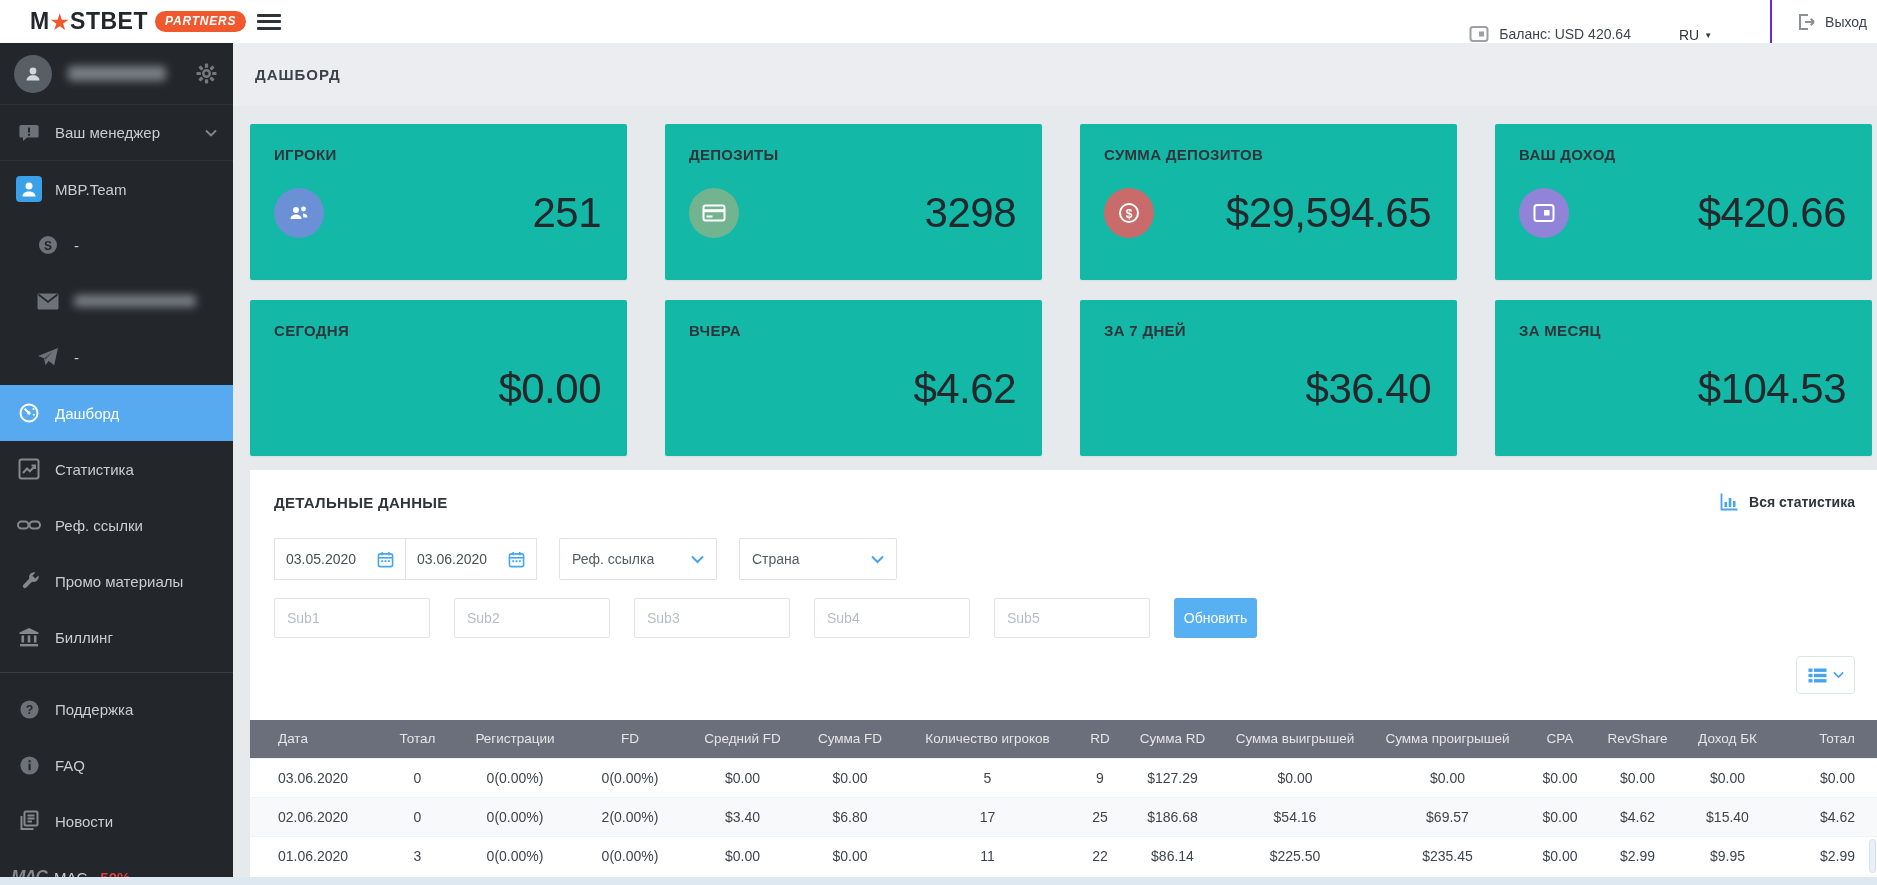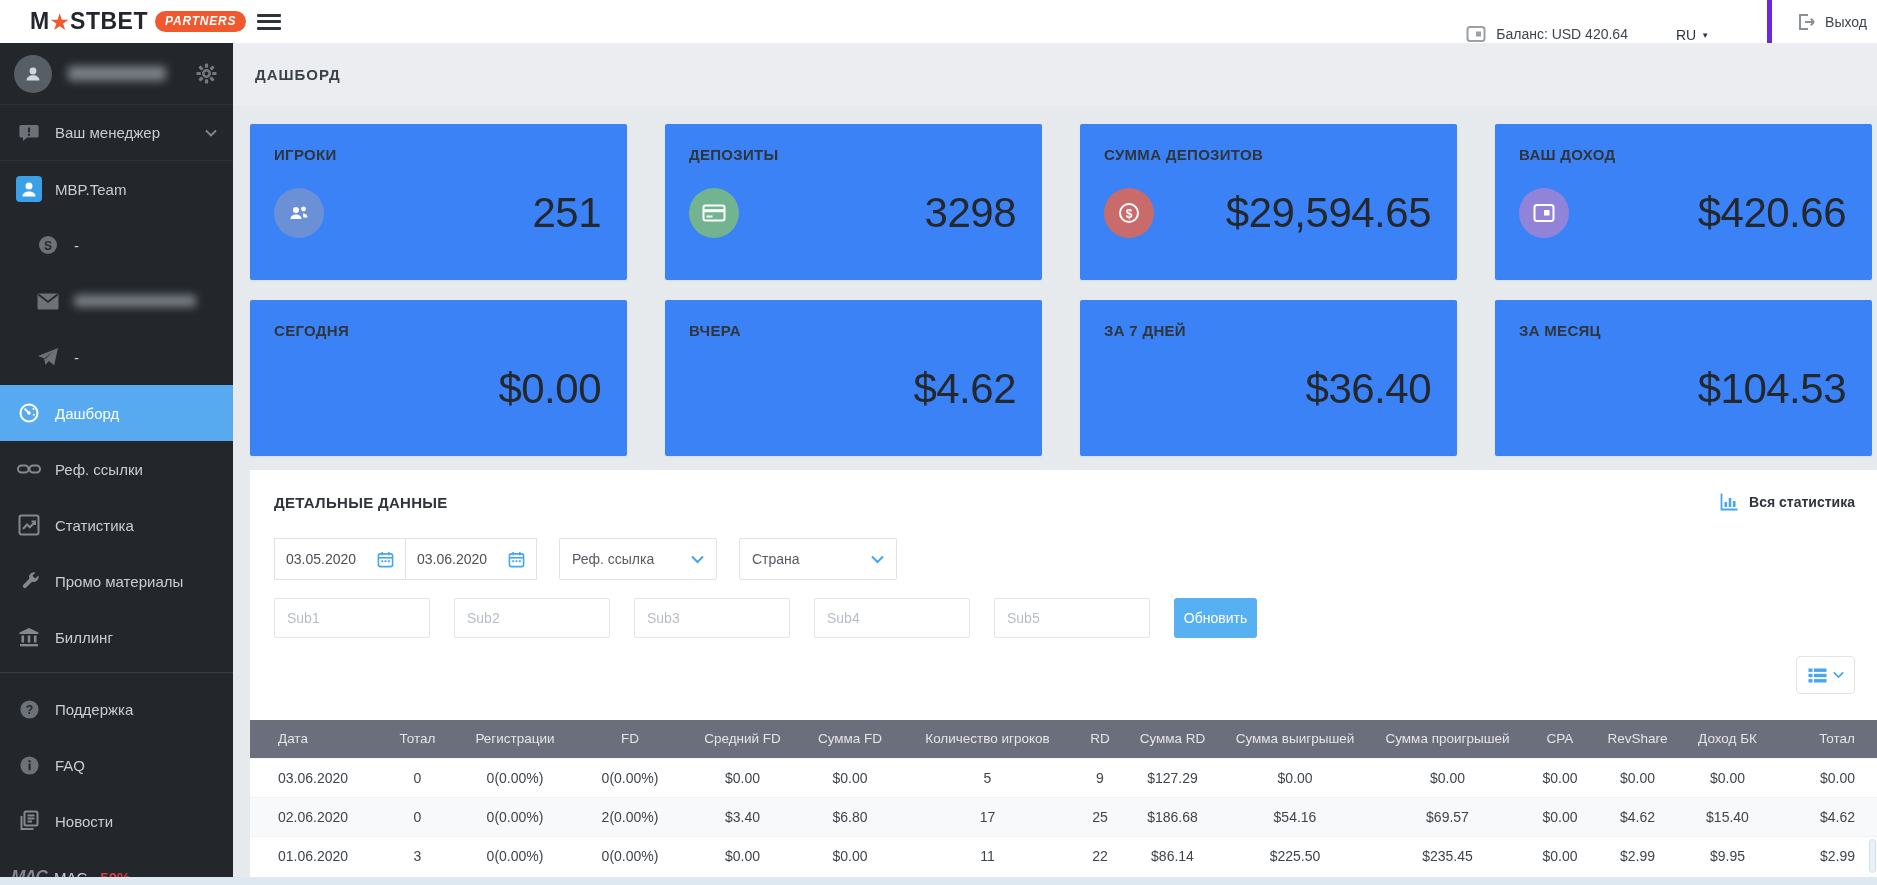--- a/index.html
+++ b/index.html
@@ -13,21 +13,21 @@
   .logo-word { font-size:23px; font-weight:800; color:#23272b; letter-spacing:.5px; display:flex; align-items:center; }
   .logo-star { color:#f0582e; font-size:20px; margin:0 1px; }
   .logo-badge { margin-left:7px; background:#f0582e; color:#fff; font-style:italic; font-weight:700; font-size:12px; letter-spacing:.8px; padding:3px 10px 4px; border-radius:11px; }
   .hamburger { margin-left:24px; width:24px; height:16px; display:flex; flex-direction:column; justify-content:space-between; cursor:pointer; }
   .hamburger span { display:block; height:3px; background:#2e3338; border-radius:1px; }
   .tb-right { margin-left:auto; display:flex; align-items:flex-end; height:100%; }
   .balance { display:flex; align-items:center; font-size:14px; color:#3f454b; margin-right:48px; }
   .balance svg { margin-right:10px; }
   .lang { display:flex; align-items:center; font-size:14px; color:#2f353b; margin-right:58px; cursor:pointer; }
   .lang .caret { margin-left:5px; font-size:8px; color:#2f353b; }
-  .logout-box { height:100%; border-left:5px solid #6d28d9; display:flex; align-items:center; padding:0 10px 0 24px; cursor:pointer; }
+  .logout-box { height:100%; border-left:2px solid #6d28d9; display:flex; align-items:center; padding:0 10px 0 24px; cursor:pointer; }
   .logout-box span { font-size:14px; color:#3f454b; margin-left:9px; }
 
   
   .sidebar { position:absolute; top:43px; left:0; width:233px; height:842px; background:#23272c; z-index:20; }
   .srow { display:flex; align-items:center; height:56px; padding-left:14px; }
   .srow .ic { width:30px; display:flex; justify-content:center; color:#85898e; flex:0 0 auto; }
   .srow .lbl { margin-left:11px; font-size:15px; color:#c9cdd1; white-space:nowrap; }
   .profile-row { height:62px; border-bottom:1px solid #2e3339; }
   .avatar { width:38px; height:38px; border-radius:50%; background:#585e66; display:flex; align-items:center; justify-content:center; }
   .blur-chip { background:#8f959b; border-radius:4px; filter:blur(4px); opacity:.8; }
@@ -45,21 +45,21 @@
   .mac-glyph { font-style:italic; font-weight:800; font-size:17px; color:#fff; letter-spacing:-1px; }
   .promo-brand { margin-left:10px; font-size:15px; color:#c9cdd1; }
   .promo-off { margin-left:8px; font-size:15px; font-weight:700; color:#e23b3b; }
 
   
   .band { position:absolute; top:43px; left:233px; width:1644px; height:63px; background:#ebedf0; display:flex; align-items:center; padding-left:22px; z-index:10; }
   .band h1 { font-size:15px; font-weight:700; letter-spacing:1px; color:#3c4248; }
   .content { position:absolute; top:106px; left:233px; width:1644px; height:779px; background:#e6eaed; padding:18px 0 0 17px; overflow:hidden; }
 
   .cards { display:grid; grid-template-columns:repeat(4,1fr); column-gap:38px; row-gap:20px; margin-right:5px; }
-  .card { background:#3b82f6; height:156px; border-radius:2px; box-shadow:0 1px 2px rgba(40,50,60,.06); padding:22px 26px 18px 24px; display:flex; flex-direction:column; }
+  .card { background:#14b8a6; height:156px; border-radius:2px; box-shadow:0 1px 2px rgba(40,50,60,.06); padding:22px 26px 18px 24px; display:flex; flex-direction:column; }
   .card .clabel { font-size:15px; font-weight:700; letter-spacing:.3px; color:#2f353b; }
   .card .cbody { flex:1; display:flex; align-items:center; }
   .circle-ic { width:50px; height:50px; border-radius:50%; display:flex; align-items:center; justify-content:center; flex:0 0 auto; }
   .card .cvalue { margin-left:auto; font-size:42px; color:#24282c; letter-spacing:-.5px; white-space:nowrap; }
 
   
   .panel { margin-top:14px; margin-right:0; background:#fff; padding:22px 22px 0 24px; min-height:420px; }
   .panel-head { display:flex; align-items:center; }
   .panel-head h2 { font-size:15px; font-weight:700; letter-spacing:.3px; color:#2f353b; }
   .all-stats { margin-left:auto; display:flex; align-items:center; cursor:pointer; }
@@ -233,37 +233,37 @@
           <path d="M11 11L6.6 6.8" stroke="#fff" stroke-width="2"></path>
           <circle cx="15.5" cy="7" r="1" fill="#fff"></circle>
           <circle cx="15.8" cy="12.8" r="1" fill="#fff"></circle>
         </svg>
     </span>
     <span class="lbl">Дашборд</span>
   </div>
 
   <div class="srow nav-item">
     <span class="ic">
-      <svg width="24" height="14" viewBox="0 0 24 14">
-          <rect x="1" y="3.5" width="10.5" height="7" rx="3.5" fill="none" stroke="#85898e" stroke-width="2"></rect>
-          <rect x="12.5" y="3.5" width="10.5" height="7" rx="3.5" fill="none" stroke="#85898e" stroke-width="2"></rect>
-        </svg>
-    </span>
-    <span class="lbl">Реф. ссылки</span>
-  </div>
-
-  <div class="srow nav-item">
-    <span class="ic">
       <svg width="22" height="22" viewBox="0 0 22 22">
           <rect x="1.5" y="1.5" width="19" height="19" rx="2" fill="none" stroke="#85898e" stroke-width="2"></rect>
           <path d="M5 15l4-4.5 2.8 2.8L17 8" fill="none" stroke="#85898e" stroke-width="2"></path>
           <path d="M13.5 7.5H17V11" fill="none" stroke="#85898e" stroke-width="2"></path>
         </svg>
     </span>
     <span class="lbl">Статистика</span>
+  </div>
+
+  <div class="srow nav-item">
+    <span class="ic">
+      <svg width="24" height="14" viewBox="0 0 24 14">
+          <rect x="1" y="3.5" width="10.5" height="7" rx="3.5" fill="none" stroke="#85898e" stroke-width="2"></rect>
+          <rect x="12.5" y="3.5" width="10.5" height="7" rx="3.5" fill="none" stroke="#85898e" stroke-width="2"></rect>
+        </svg>
+    </span>
+    <span class="lbl">Реф. ссылки</span>
   </div>
 
   <div class="srow nav-item">
     <span class="ic">
       <svg width="21" height="21" viewBox="0 0 22 22">
           <path d="M20.6 6.2a5.2 5.2 0 01-6.9 5L7.6 17.3a2.1 2.1 0 11-3-3l6.1-6.1a5.2 5.2 0 016.6-6.6L14 4.9l3 3 3.4-3.3q.2.8.2 1.6z" fill="#85898e"></path>
         </svg>
     </span>
     <span class="lbl">Промо материалы</span>
   </div>

